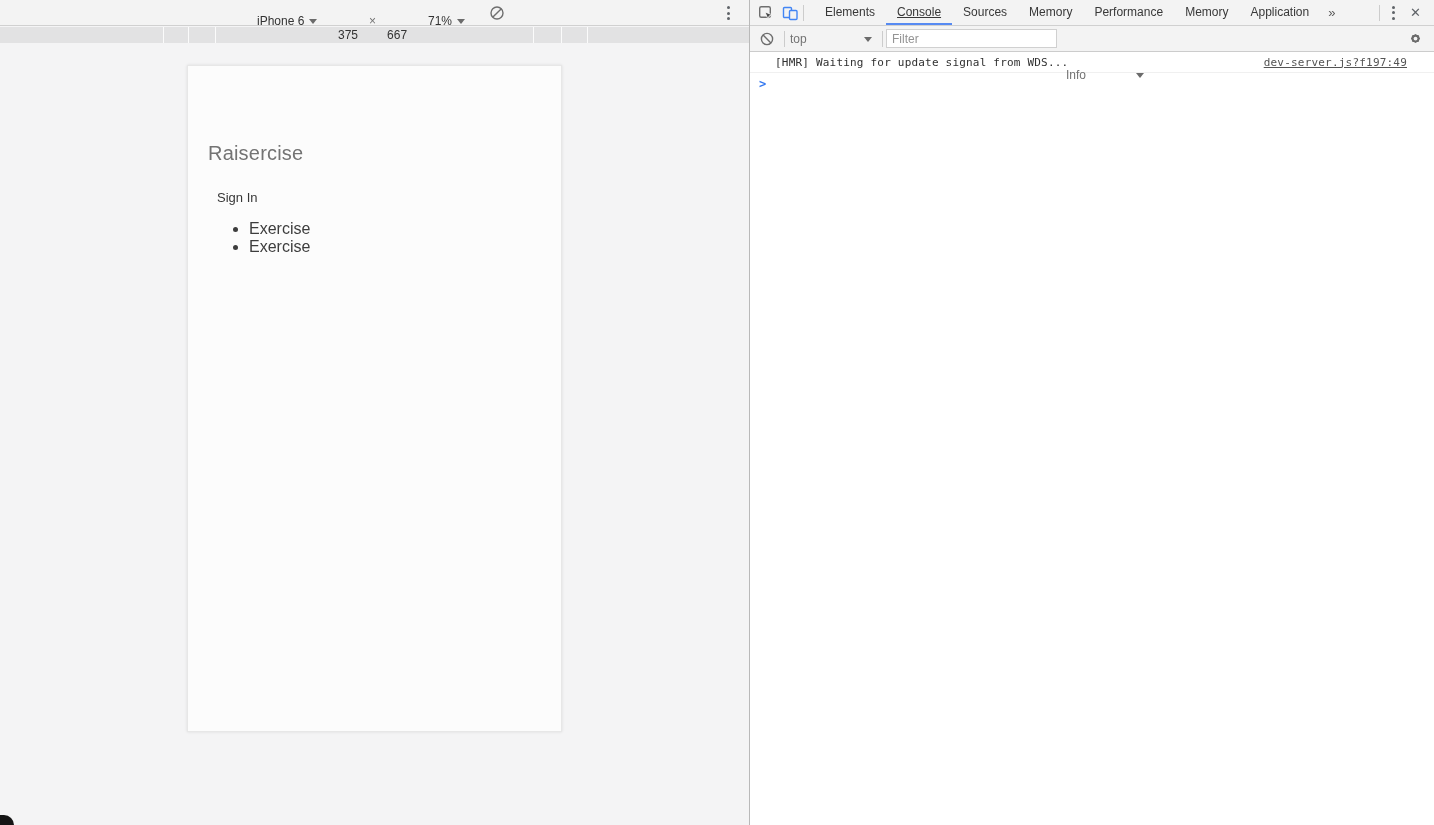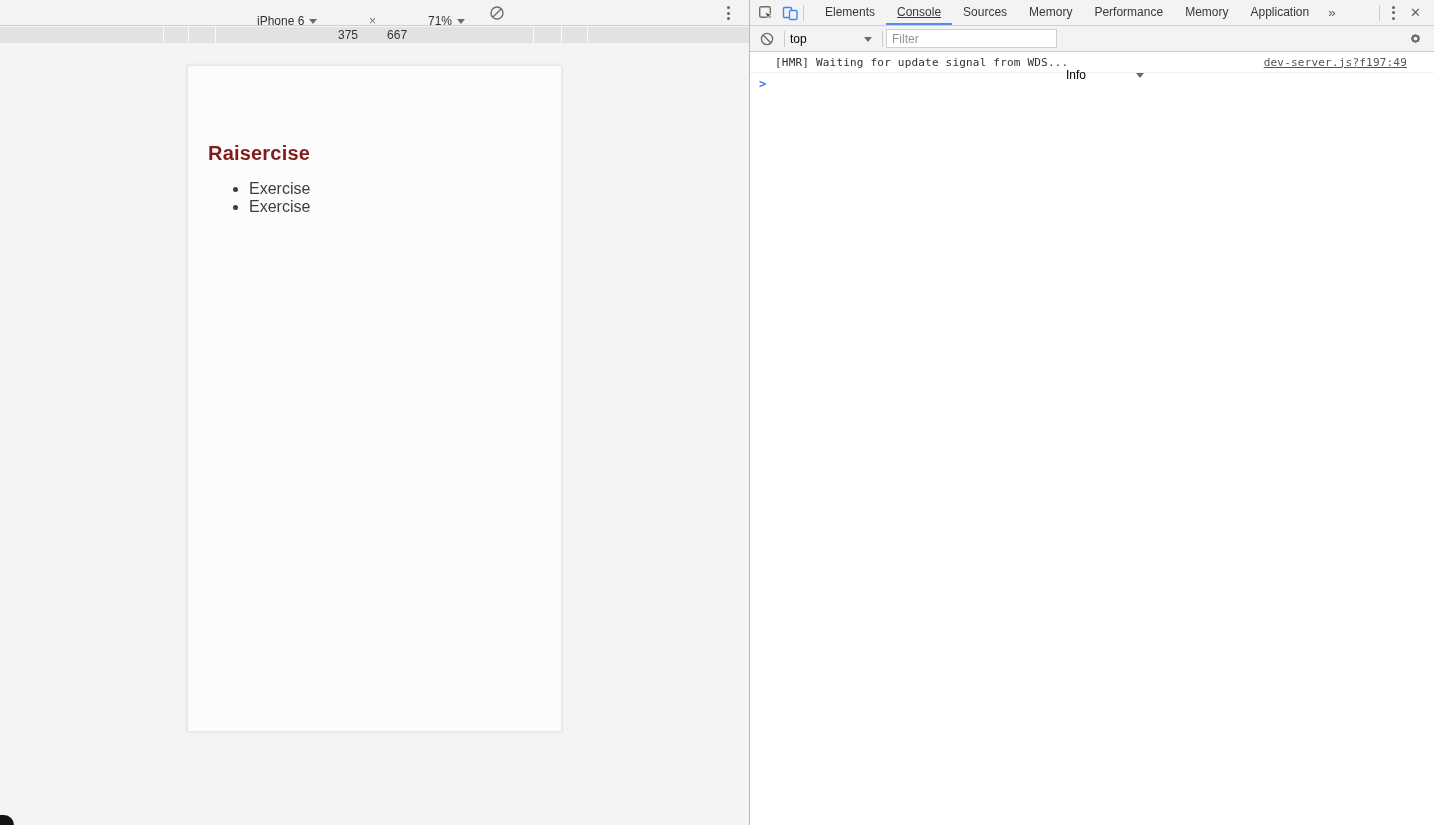--- a/index.html
+++ b/index.html
@@ -58,21 +58,21 @@
   .viewport-area { position: relative; flex: 1; background: #f4f4f5; }
   .device-frame {
     position: absolute; left: 187px; top: 22px; 
     width: 375px; height: 667px;
     background: #fcfcfc;
     border: 1px solid #e7e7e7;
     box-shadow: 0 0 3px rgba(0,0,0,0.10);
   }
   .page-title {
     margin: 76px 0 0 20px;
-    font-size: 20px; font-weight: bold; color: #7f1d1d;
+    font-size: 20px; font-weight: normal; color: #737373;
     letter-spacing: 0.2px;
   }
   .sign-in { margin: 25px 0 0 29px; font-size: 13px; color: #373737; }
   .exercise-list { margin: 15px 0 0 0; padding-left: 61px; }
   .exercise-list li { font-size: 16px; line-height: 18px; color: #3d3d3d; }
 
   .screen-corner {
     position: absolute; left: 0; bottom: 0;
     width: 14px; height: 10px; background: #151515;
     border-top-right-radius: 12px;
@@ -103,21 +103,21 @@
   .close-btn { font-size: 13px; color: #5f6368; padding: 0 7px; }
 
   .console-toolbar {
     position: relative; flex: none;
     height: 26px;
     background: #f3f3f3;
     border-bottom: 1px solid #ccc;
     display: flex; align-items: center;
   }
   .ct-abs { position: absolute; top: 0; height: 25px; display: flex; align-items: center; }
-  .select-like { gap: 6px; justify-content: space-between; color: #000000; font-size: 12px; align-items: center; }
+  .select-like { gap: 6px; justify-content: space-between; color: #737373; font-size: 12px; align-items: center; }
   .filter-input {
     position: absolute; left: 136px; top: 3px;
     width: 171px; height: 19px;
     border: 1px solid #d0d0d0; background: #fff;
     font-family: "Liberation Sans", sans-serif;
     font-size: 12px; color: #333; padding: 0 5px;
   }
   .filter-input::placeholder { color: #949494; }
 
   .console-body { flex: 1; background: #fff; font-family: "DejaVu Sans Mono", monospace; }
@@ -175,20 +175,21 @@
       <div style="width:26px"></div>
       <div style="width:317px"></div>
       <div style="width:27px"></div>
       <div style="width:25px"></div>
       <div></div>
     </div>
 
     <div class="viewport-area">
       <div class="device-frame">
         <h1 class="page-title">Raisercise</h1>
+        <div class="sign-in">Sign In</div>
         <ul class="exercise-list">
           <li>Exercise</li>
           <li>Exercise</li>
         </ul>
       </div>
     </div>
 
     <div class="screen-corner"></div>
   </div>
 

